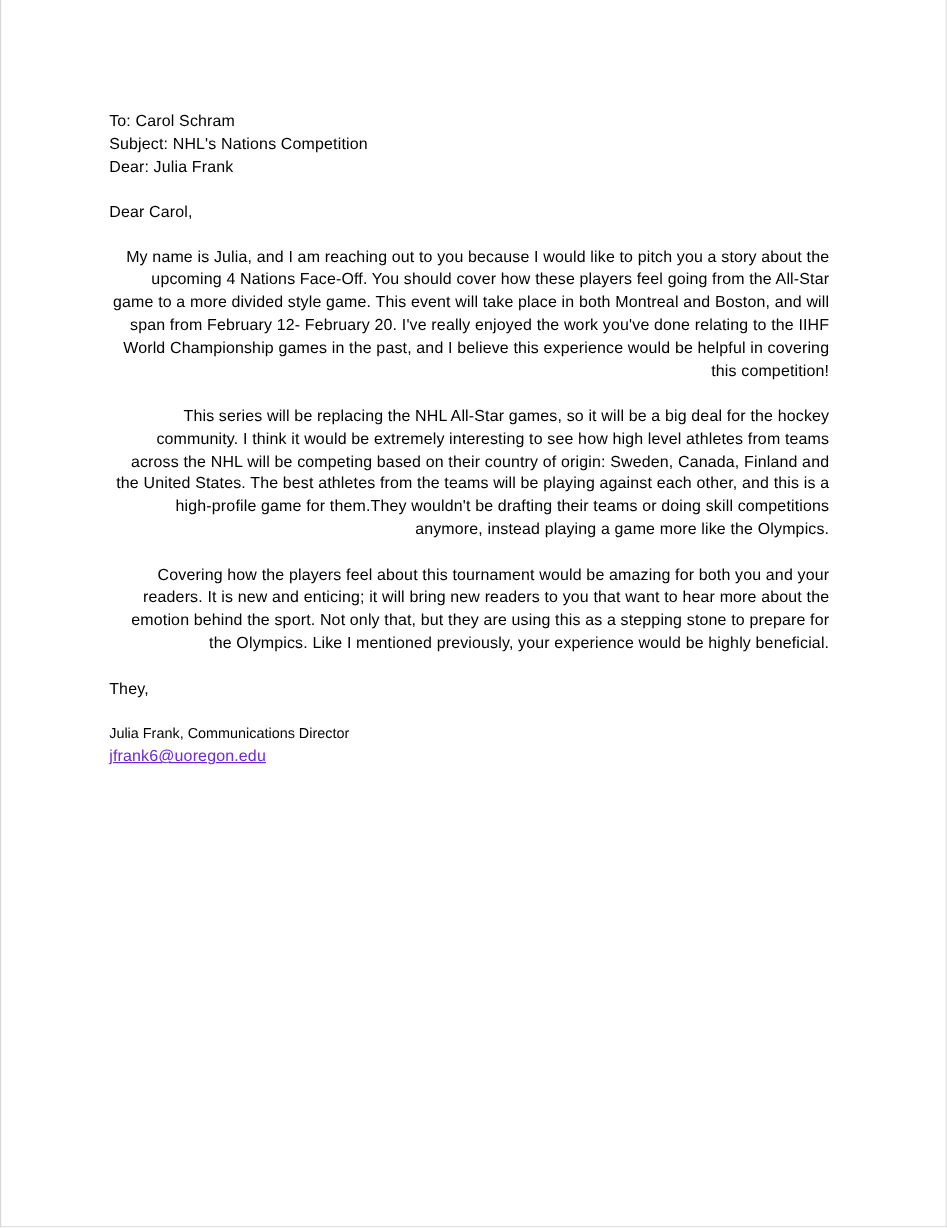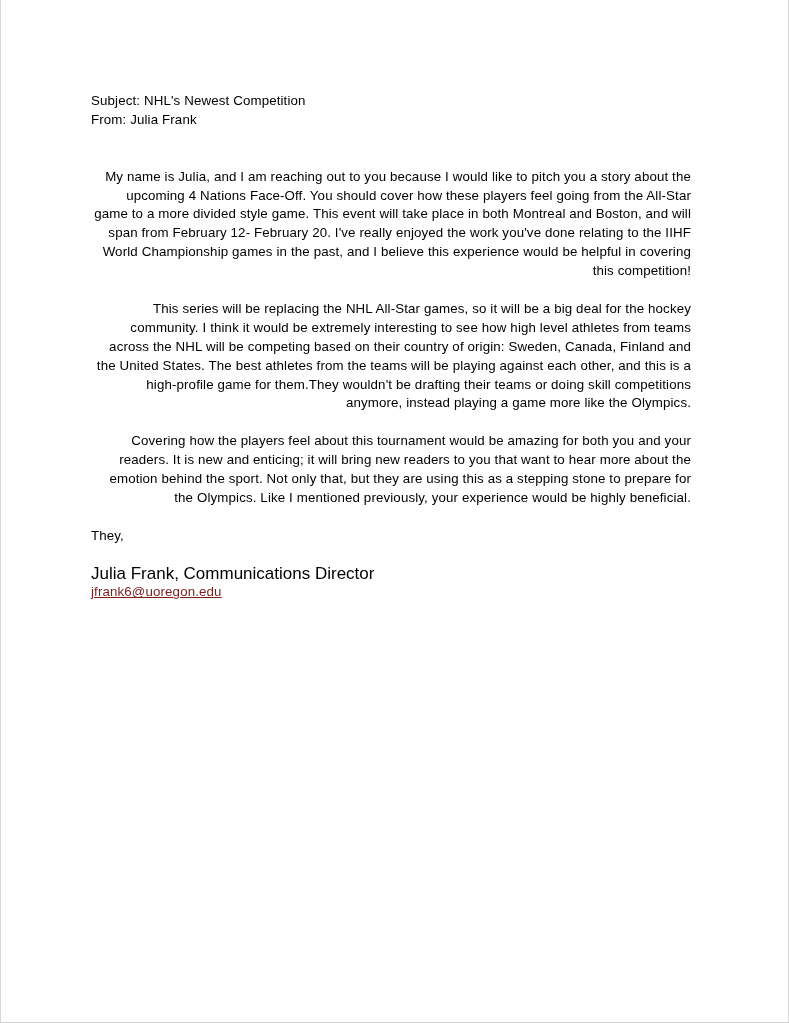--- a/index.html
+++ b/index.html
@@ -62,41 +62,43 @@
   }
   .para {
     margin: 0;
     text-align: right;
   }
   .email-link {
     color: #1155cc;
     text-decoration: underline;
   }
   .sig-name {
-    font-size: 17px;
+    font-size: 12px;
     line-height: 18.9px;
   }
 </style>
 </head>
 <body>
 
 <div class="page">
   <div class="page-border-left"></div>
   <div class="page-border-right"></div>
   <div class="page-border-bottom"></div>
 
   <div class="content">
 
     <div class="header-block">
-      <div class="line">Subject: NHL's Newest Competition</div>
-      <div class="line">From: Julia Frank</div>
+      <div class="line">To: Carol Schram</div>
+      <div class="line">Subject: NHL's Nations Competition</div>
+      <div class="line">Dear: Julia Frank</div>
     </div>
 
     <div class="blank"></div>
 
+    <div class="line">Dear Carol,</div>
 
     <div class="blank"></div>
 
     <p class="para">My name is Julia, and I am reaching out to you because I would like to pitch you a story about the upcoming 4 Nations Face-Off. You should cover how these players feel going from the All-Star game to a more divided style game. This event will take place in both Montreal and Boston, and will span from February 12- February 20. I've really enjoyed the work you've done relating to the IIHF World Championship games in the past, and I believe this experience would be helpful in covering this competition!</p>
 
     <div class="blank"></div>
 
     <p class="para">This series will be replacing the NHL All-Star games, so it will be a big deal for the hockey community. I think it would be extremely interesting to see how high level athletes from teams across the NHL will be competing based on their country of origin: Sweden, Canada, Finland and the United States. The best athletes from the teams will be playing against each other, and this is a high-profile game for them.They wouldn't be drafting their teams or doing skill competitions anymore, instead playing a game more like the Olympics.</p>
 
     <div class="blank"></div>
@@ -104,17 +106,17 @@
     <p class="para">Covering how the players feel about this tournament would be amazing for both you and your readers. It is new and enticing; it will bring new readers to you that want to hear more about the emotion behind the sport. Not only that, but they are using this as a stepping stone to prepare for the Olympics. Like I mentioned previously, your experience would be highly beneficial.</p>
 
     <div class="blank"></div>
 
     <div class="line">They,</div>
 
     <div class="blank"></div>
 
     <div class="sig-name">Julia Frank, Communications Director</div>
     <div class="line">
-      <a class="email-link" href="#" style="color: #7f1d1d;">jfrank6@uoregon.edu</a>
+      <a class="email-link" href="#" style="color: #6d28d9;">jfrank6@uoregon.edu</a>
     </div>
 
   </div>
 </div>
 
 </body></html>

